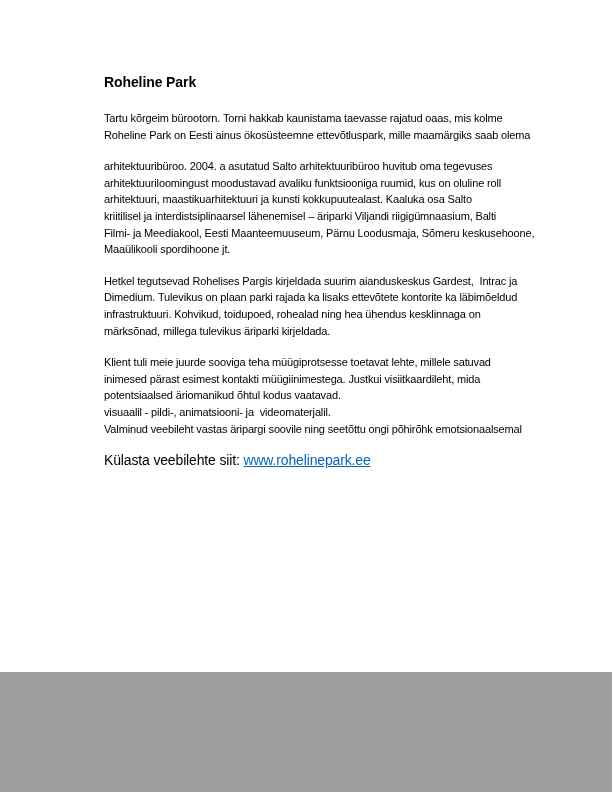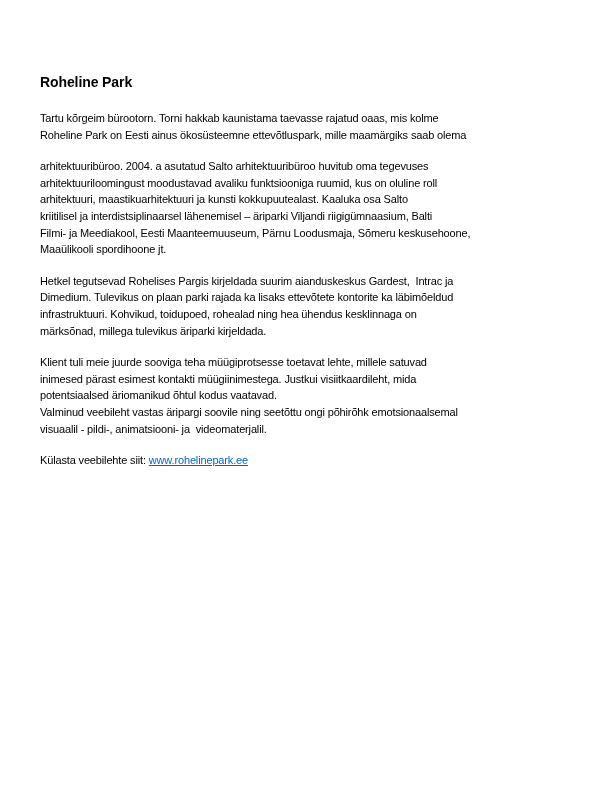--- a/index.html
+++ b/index.html
@@ -2,24 +2,24 @@
 <html><head>
 <meta charset="utf-8">
 <style>
   html, body {
     margin: 0;
     padding: 0;
     background: #9e9e9e;
   }
   .page {
     width: 612px;
-    height: 792px;
+    height: 672px;
     background: #ffffff;
     box-sizing: border-box;
-    padding: 74px 60px 0 40px;
+    padding: 74px 60px 0 104px;
     font-family: "Liberation Sans", sans-serif;
     color: #000000;
     overflow: hidden;
   }
   .doc-title {
     font-size: 14px;
     font-weight: 700;
     line-height: 17px;
     margin: 0 0 19px 0;
     letter-spacing: -0.1px;
@@ -27,21 +27,21 @@
   .para {
     margin: 0 0 15px 0;
   }
   .line {
     font-size: 11px;
     line-height: 16.6px;
     white-space: pre;
     letter-spacing: -0.15px;
   }
   .footer-line {
-    font-size: 11px;
+    font-size: 14px;
     line-height: 16.6px;
     white-space: pre;
     letter-spacing: -0.15px;
   }
   a.web-link {
     color: #0563C1;
     text-decoration: underline;
     cursor: pointer;
   }
 </style>
@@ -70,19 +70,19 @@
     <div class="line">Hetkel tegutsevad Rohelises Pargis kirjeldada suurim aianduskeskus Gardest,  Intrac ja</div>
     <div class="line">Dimedium. Tulevikus on plaan parki rajada ka lisaks ettevõtete kontorite ka läbimõeldud</div>
     <div class="line">infrastruktuuri. Kohvikud, toidupoed, rohealad ning hea ühendus kesklinnaga on</div>
     <div class="line">märksõnad, millega tulevikus äriparki kirjeldada.</div>
   </div>
 
   <div class="para">
     <div class="line">Klient tuli meie juurde sooviga teha müügiprotsesse toetavat lehte, millele satuvad</div>
     <div class="line">inimesed pärast esimest kontakti müügiinimestega. Justkui visiitkaardileht, mida</div>
     <div class="line">potentsiaalsed äriomanikud õhtul kodus vaatavad.</div>
+    <div class="line">visuaalil - pildi-, animatsiooni- ja  videomaterjalil.</div>
     <div class="line">Valminud veebileht vastas äripargi soovile ning seetõttu ongi põhirõhk emotsionaalsemal</div>
-    <div class="line">visuaalil - pildi-, animatsiooni- ja  videomaterjalil.</div>
   </div>
 
   <div class="footer-line"><span>Külasta veebilehte siit: </span><a class="web-link">www.rohelinepark.ee</a></div>
 
 </div>
 
 </body></html>

